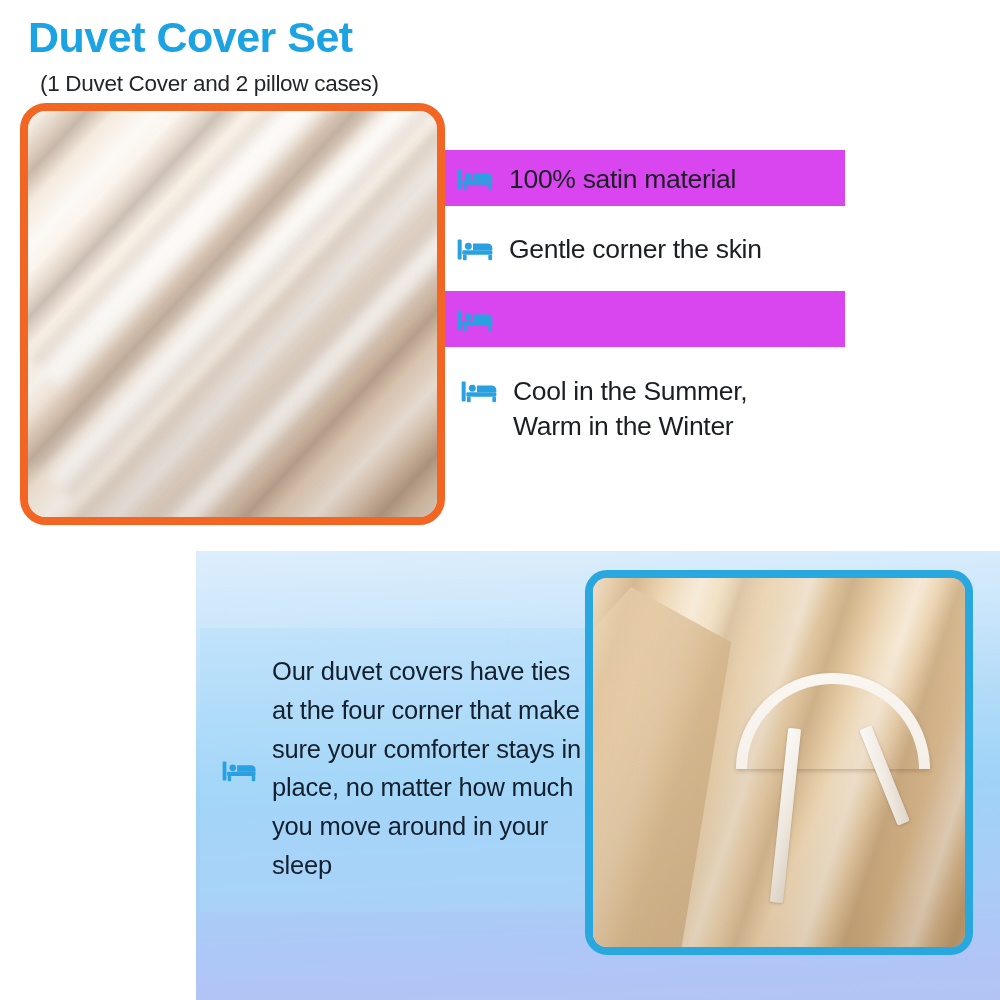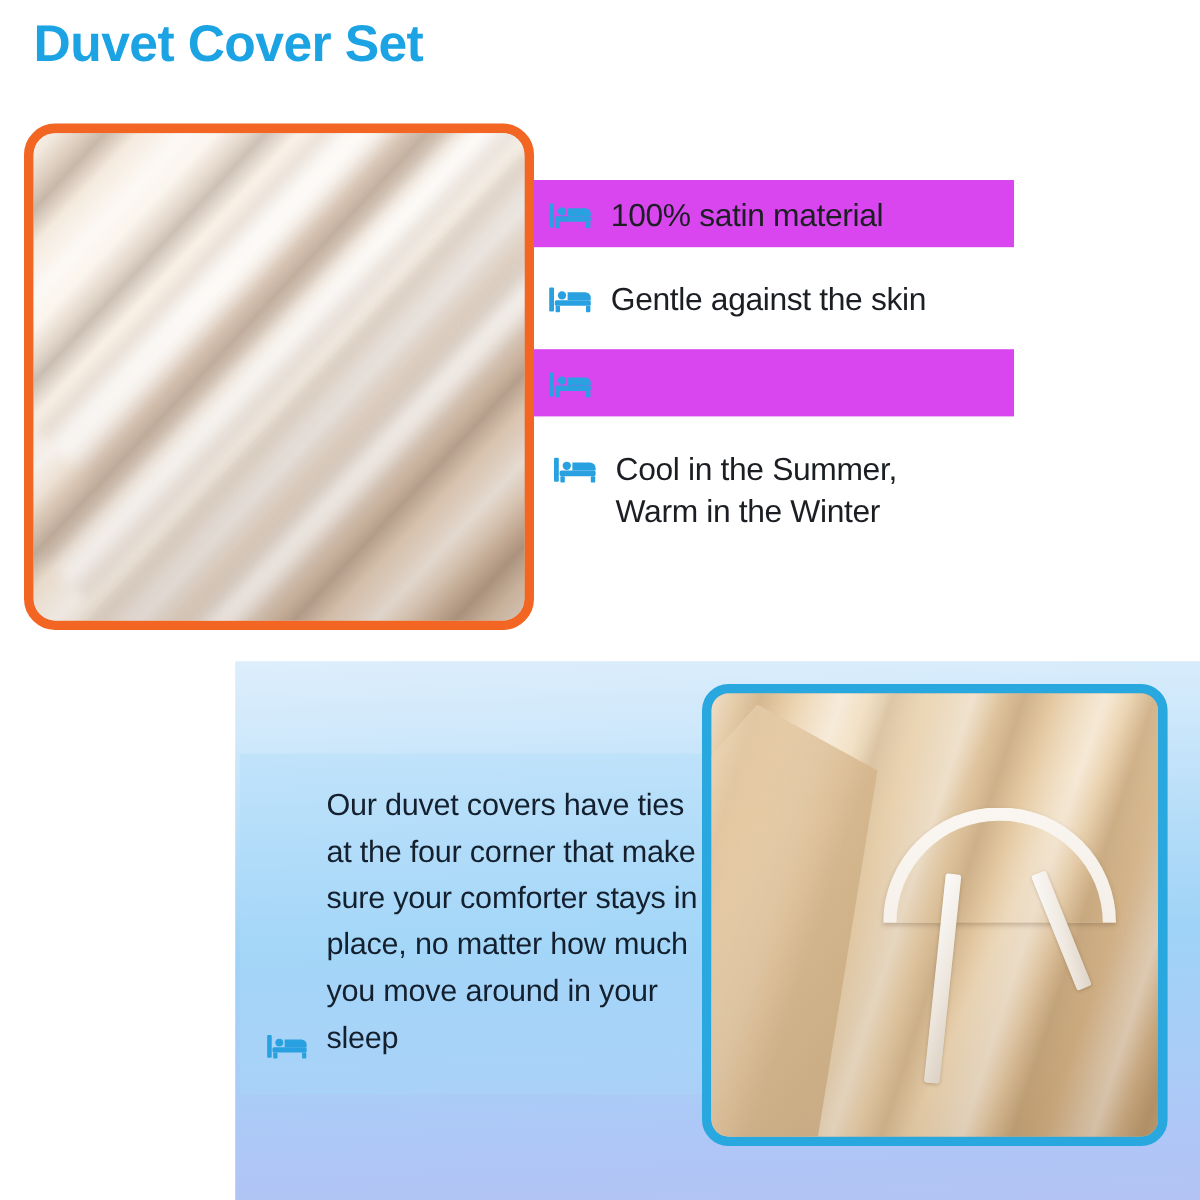--- a/index.html
+++ b/index.html
@@ -200,21 +200,21 @@
     height: 284px;
     background: rgba(255,255,255,0.16);
     box-shadow: inset 0 0 0 9999px rgba(120,200,250,0.20);
   }
   .overlay-inner {
     position: absolute;
     left: 22px;
     top: 24px;
     right: 12px;
     display: flex;
-    align-items: flex-end;
+    align-items: center;
   }
   .overlay-inner .bed-icon {
     flex: 0 0 auto;
     width: 38px;
     height: 26px;
     margin-right: 12px;
     margin-top: 6px;
   }
   .overlay-text {
     font-size: 25.5px;
@@ -325,20 +325,21 @@
       rgba(120,90,56,0.10) 80%,
       rgba(110,82,50,0.18) 100%);
   }
 </style>
 </head>
 <body>
 
 <div id="stage">
 
   <div class="title">Duvet Cover Set</div>
+  <div class="subtitle">(1 Duvet Cover and 2 pillow cases)</div>
 
   <div class="photo-top">
     <div class="satin-top-inner">
       <div class="satin-top-band band-a"></div>
       <div class="satin-top-band band-b"></div>
       <div class="satin-top-band band-c"></div>
       <div class="satin-top-band band-d"></div>
       <div class="satin-top-shade"></div>
     </div>
   </div>
@@ -367,21 +368,21 @@
           <g fill="#29A0E0">
             <rect x="1" y="5" width="6" height="30" rx="1.5"></rect>
             <circle cx="17" cy="15" r="5.2"></circle>
             <path d="M24 11 h22 a7 7 0 0 1 7 7 v3 h-29 z"></path>
             <rect x="8" y="21" width="45" height="7" rx="2"></rect>
             <rect x="9" y="28" width="5.5" height="8" rx="1.2"></rect>
             <rect x="47" y="28" width="5.5" height="8" rx="1.2"></rect>
           </g>
         </svg>
       </span>
-      <span class="feature-text">Gentle against the skin</span>
+      <span class="feature-text">Gentle corner the skin</span>
     </div>
 
     <div class="feature-row striped" id="frow2">
       <span class="bed-icon">
         <svg viewBox="0 0 60 40" width="40" height="27" aria-hidden="true">
           <g fill="#29A0E0">
             <rect x="1" y="5" width="6" height="30" rx="1.5"></rect>
             <circle cx="17" cy="15" r="5.2"></circle>
             <path d="M24 11 h22 a7 7 0 0 1 7 7 v3 h-29 z"></path>
             <rect x="8" y="21" width="45" height="7" rx="2"></rect>

